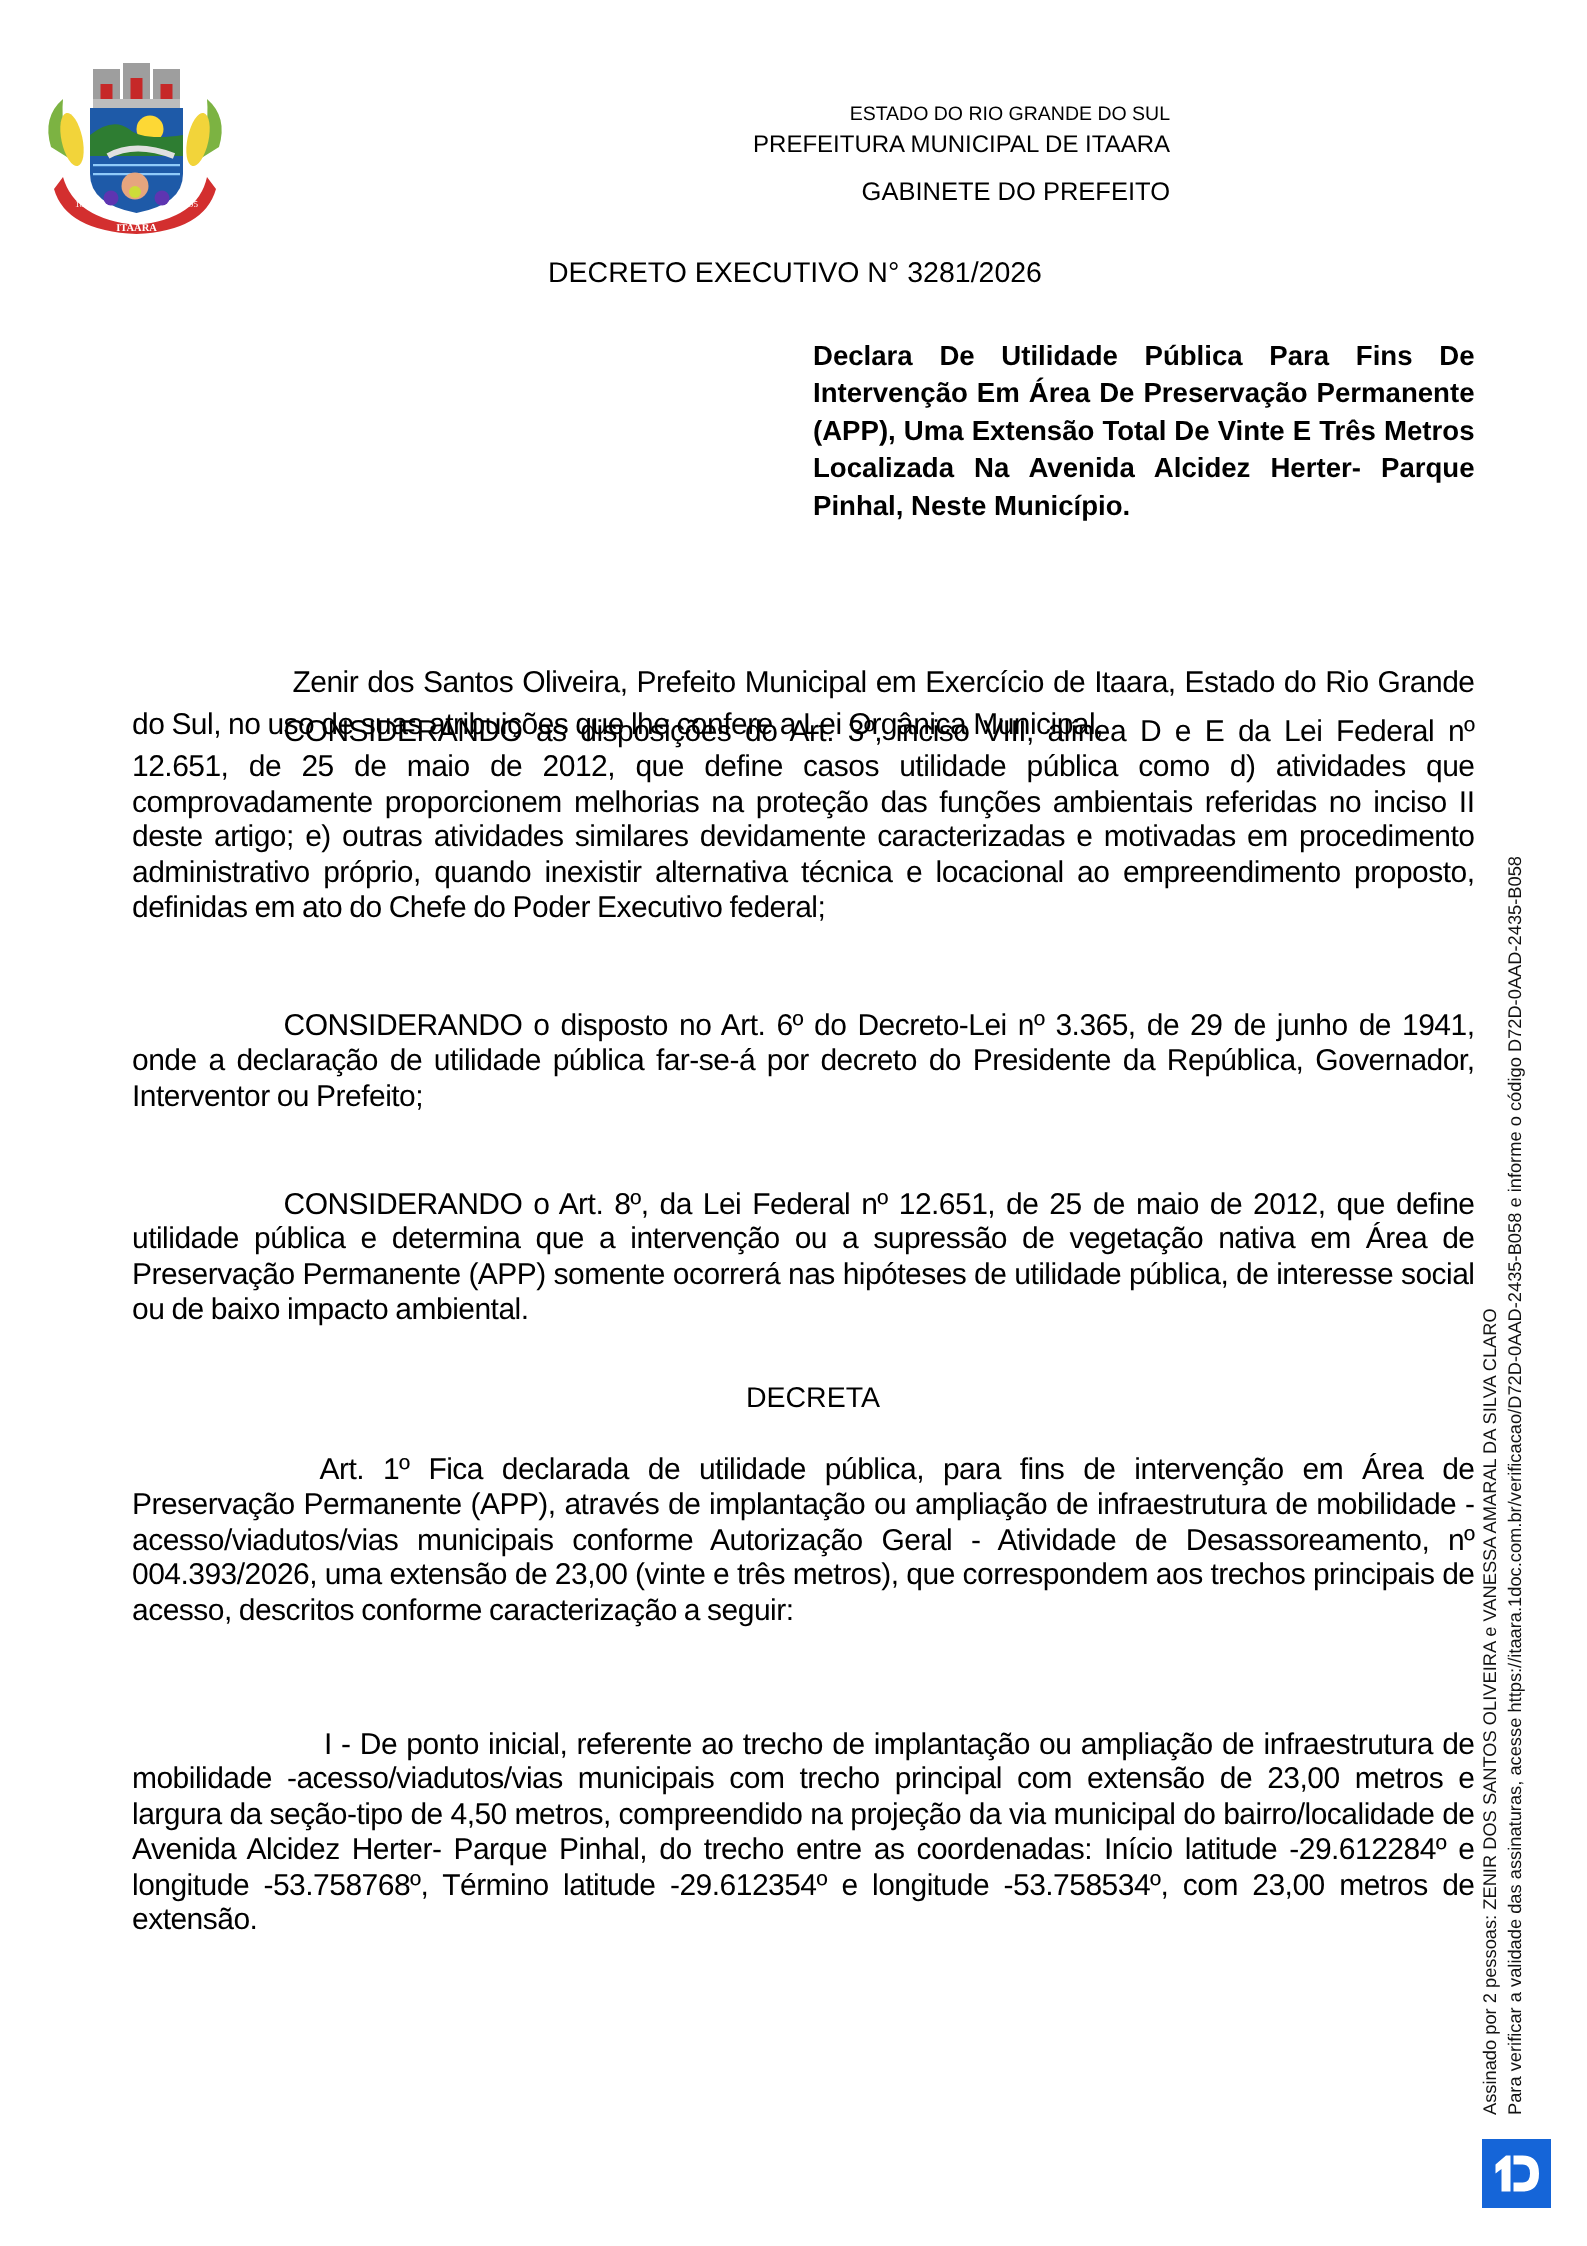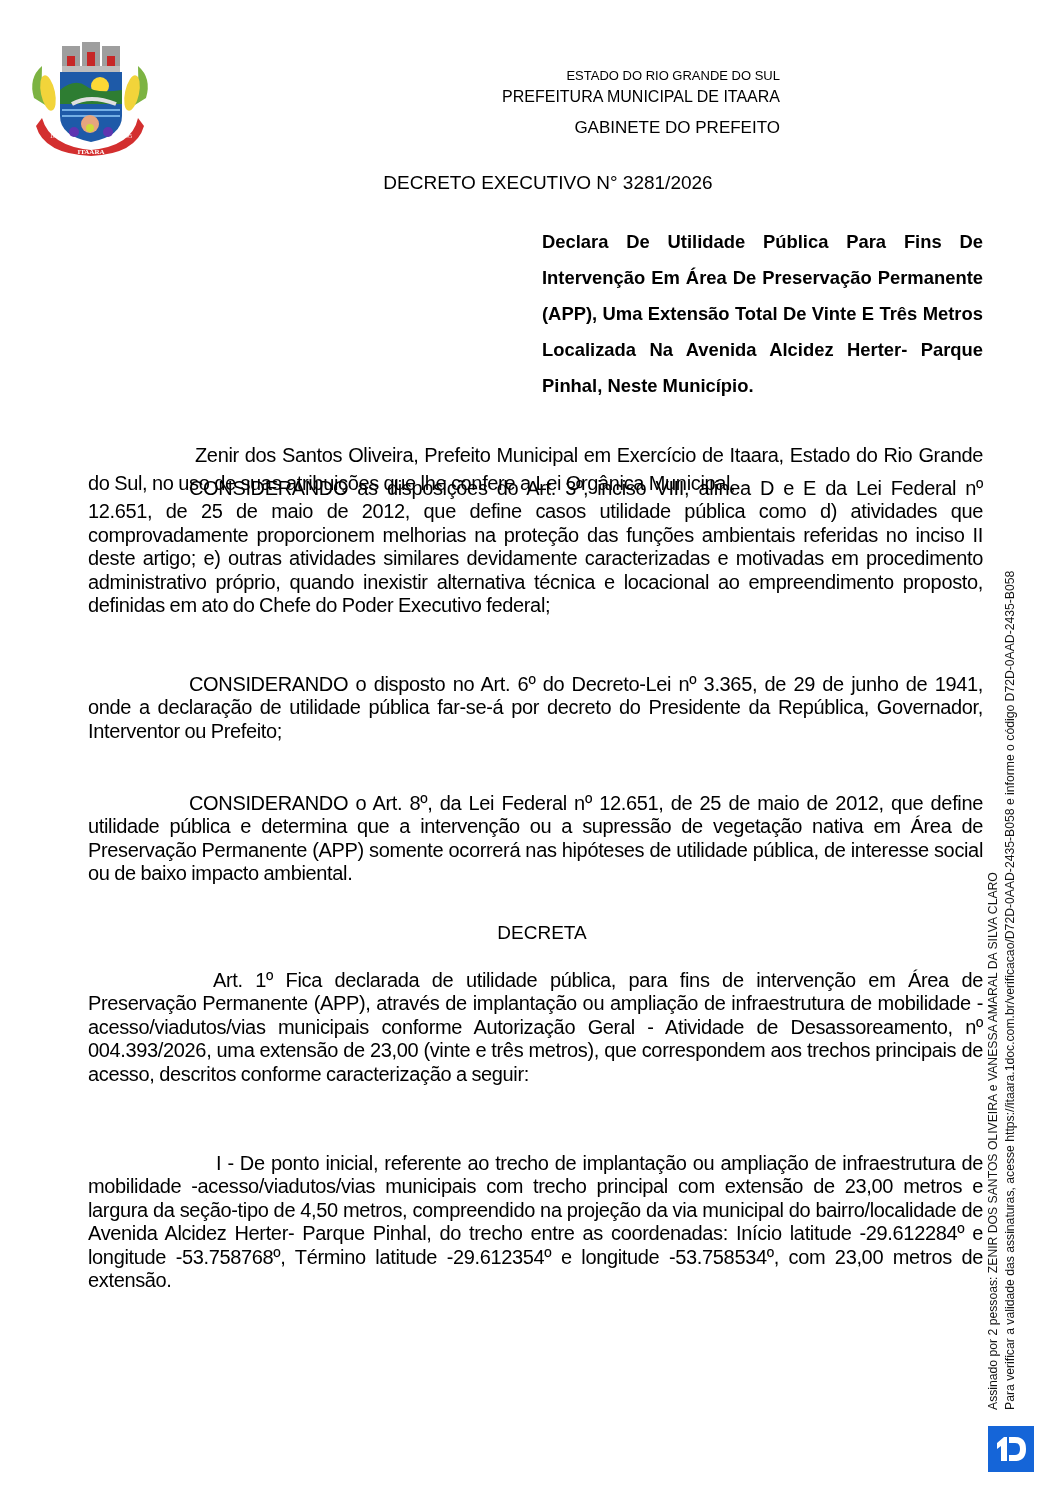--- a/index.html
+++ b/index.html
@@ -6,23 +6,23 @@
     body { width: 1058px; height: 1497px; position: relative; overflow: hidden; color: #000; }
     .page { position: absolute; left: 0; top: 0; width: 1058px; height: 1497px; background: #fff; }
 
     .crest { position: absolute; left: 20px; top: 38px; width: 140px; height: 118px; }
 
     .hdr { position: absolute; left: 380px; width: 400px; text-align: right; font-family: "Liberation Sans", sans-serif; }
     .hdr-state { top: 68px; font-size: 13px; }
     .hdr-pref { top: 88px; font-size: 16px; }
     .hdr-gab { top: 118px; font-size: 17px; }
 
-    .decree-title { position: absolute; left: 368px; top: 172px; width: 360px; text-align: center; font-family: "Liberation Sans", sans-serif; font-size: 19px; }
+    .decree-title { position: absolute; left: 350px; top: 172px; width: 360px; text-align: center; font-family: "Liberation Sans", sans-serif; font-size: 19px; }
 
-    .ementa { position: absolute; left: 542px; top: 224px; width: 441px; font-family: "Liberation Sans", sans-serif; font-weight: bold; font-size: 18.4px; line-height: 36px; text-align: justify; text-align-last: left; }
+    .ementa { position: absolute; left: 542px; top: 224px; width: 441px; font-family: "Liberation Sans", sans-serif; font-weight: bold; font-size: 18.4px; line-height: 25px; text-align: justify; text-align-last: left; }
 
     .para { position: absolute; left: 88px; width: 895px; font-family: Liberation Sans, sans-serif; font-size: 20px; line-height: 23.4px; text-align: justify; letter-spacing: -0.35px; word-spacing: -0.5px; transform-origin: left top; }
     .para .indent { display: inline-block; }
 
     .p-zenir { top: 441px; line-height: 28px; }
     .p-zenir .indent { width: 107px; }
     .p-c1 { top: 477px; }
     .p-c1 .indent { width: 101px; }
     .p-c2 { top: 673px; }
     .p-c2 .indent { width: 101px; }

